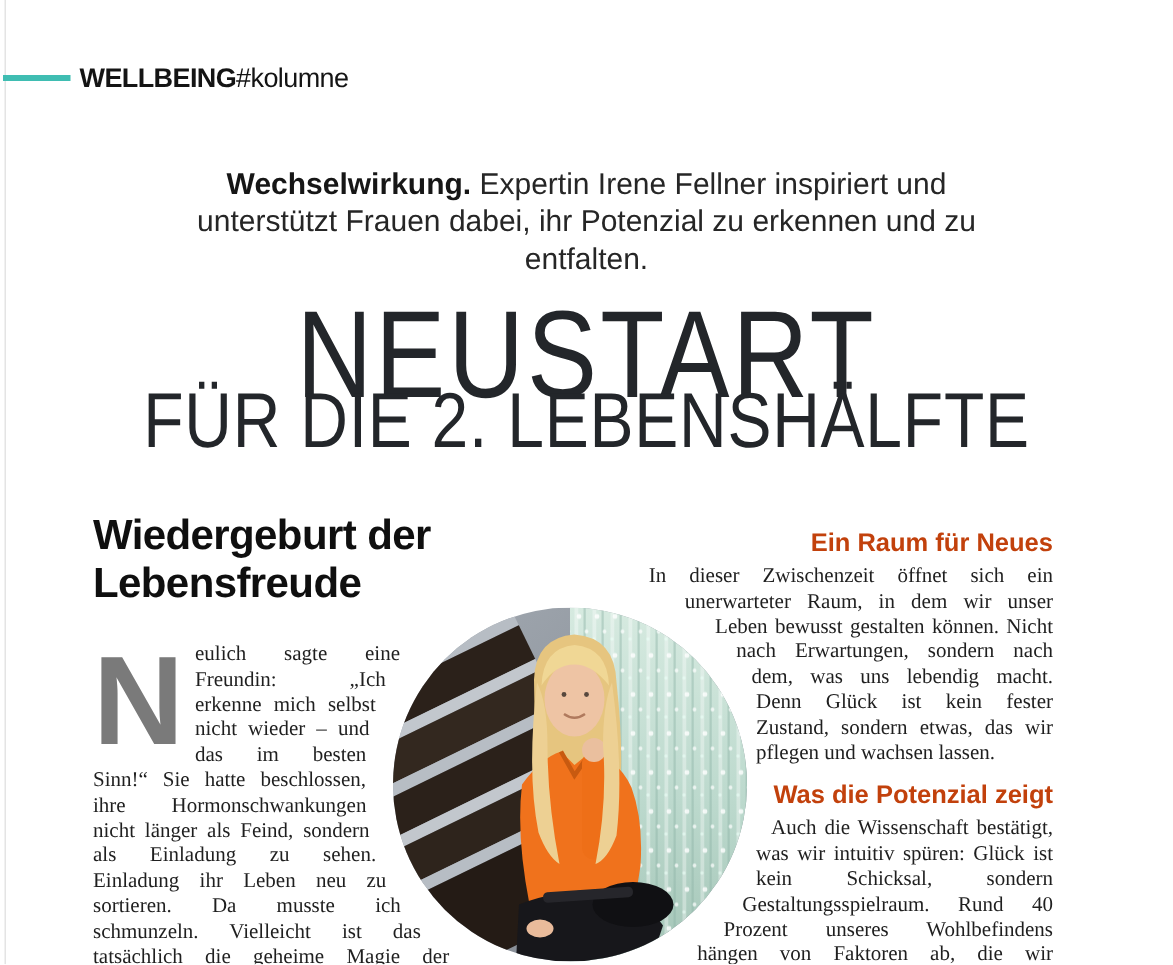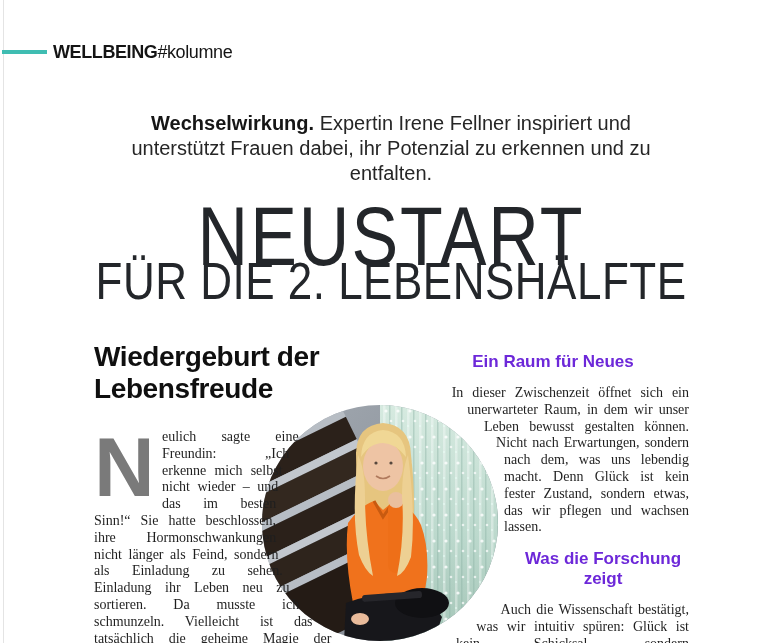--- a/index.html
+++ b/index.html
@@ -24,35 +24,35 @@
   .stretch{display:inline-block;transform:scaleY(1.18);transform-origin:50% 20%;}
   .title-1{top:192px;font-size:70px;letter-spacing:2px;}
   .title-2{top:254px;font-size:44px;letter-spacing:0.5px;}
 
   
   .photo{position:absolute;left:262px;top:405px;width:236px;height:236px;border-radius:50%;
          overflow:hidden;}
 
   
   .col-left{position:absolute;left:62px;top:341px;width:292px;height:302px;overflow:hidden;
-            font-size:14px;line-height:16.8px;text-align:justify;margin-left:32px;}
+            font-size:14px;line-height:16.8px;text-align:justify;}
   .col-left h2{margin:0 0 24px 0;font-family:"Liberation Sans",sans-serif;font-size:28px;
                line-height:32px;font-weight:800;letter-spacing:-0.4px;color:#0f0f0f;text-align:left;}
   .wrap-left{float:right;width:120px;height:212px;shape-outside:circle(136px at 146px 92px);}
   .dropcap{float:left;width:60px;height:72px;margin:2px 8px 0 0;
            font-family:"Liberation Sans",sans-serif;font-weight:700;font-size:84px;line-height:72px;
            color:#7a7a7a;text-align:left;}
 
   .col-right{position:absolute;left:404px;top:352px;width:298px;height:291px;overflow:hidden;
              font-size:14px;line-height:16.8px;text-align:justify;}
   .wrap-right{float:left;width:100px;height:291px;shape-outside:circle(136px at -24px 171px);}
   .col-right h3{margin:0 0 5px 0;font-family:"Liberation Sans",sans-serif;font-size:17px;
-                line-height:20px;font-weight:800;color:#6d28d9;text-align:center;}
+                line-height:20px;font-weight:800;color:#c2410c;text-align:right;}
   .col-right h3.second{margin-top:9px;}
-  .col-right p{margin:13px;text-indent:10px;}
+  .col-right p{margin:0;text-indent:10px;}
 </style>
 </head>
 <body>
 
 <div class="page">
 
   <div class="edge-line"></div>
 
   <div class="kicker-rule" style="background:#3fbdb2;"></div>
   <div class="kicker">
@@ -150,17 +150,17 @@
     <div>
       <div class="wrap-left" aria-hidden="true"></div>
       <span class="dropcap">N</span><span>eulich sagte eine Freundin: „Ich erkenne mich selbst nicht wieder – und das im besten Sinn!“ Sie hatte beschlossen, ihre Hormonschwankungen nicht länger als Feind, sondern als Einladung zu sehen. Einladung ihr Leben neu zu sortieren. Da musste ich schmunzeln. Vielleicht ist das tatsächlich die geheime Magie der Wechseljahre: Sie werfen uns aus der Routine und gerade da-</span>
     </div>
   </div>
 
   <div class="col-right">
     <div class="wrap-right" aria-hidden="true"></div>
     <h3>Ein Raum für Neues</h3>
     <p>In dieser Zwischenzeit öffnet sich ein unerwarteter Raum, in dem wir unser Leben bewusst gestalten können. Nicht nach Erwartungen, sondern nach dem, was uns lebendig macht. Denn Glück ist kein fester Zustand, sondern etwas, das wir pflegen und wachsen lassen.</p>
-    <h3 class="second">Was die Forschung zeigt</h3>
+    <h3 class="second">Was die Potenzial zeigt</h3>
     <p>Auch die Wissenschaft bestätigt, was wir intuitiv spüren: Glück ist kein Schicksal, sondern Gestaltungsspielraum. Rund 40 Prozent unseres Wohlbefindens hängen von Faktoren ab, die wir beeinflussen können – von Haltung, Beziehungen und Gewohnhei-</p>
   </div>
 
 </div>
 
 </body></html>

